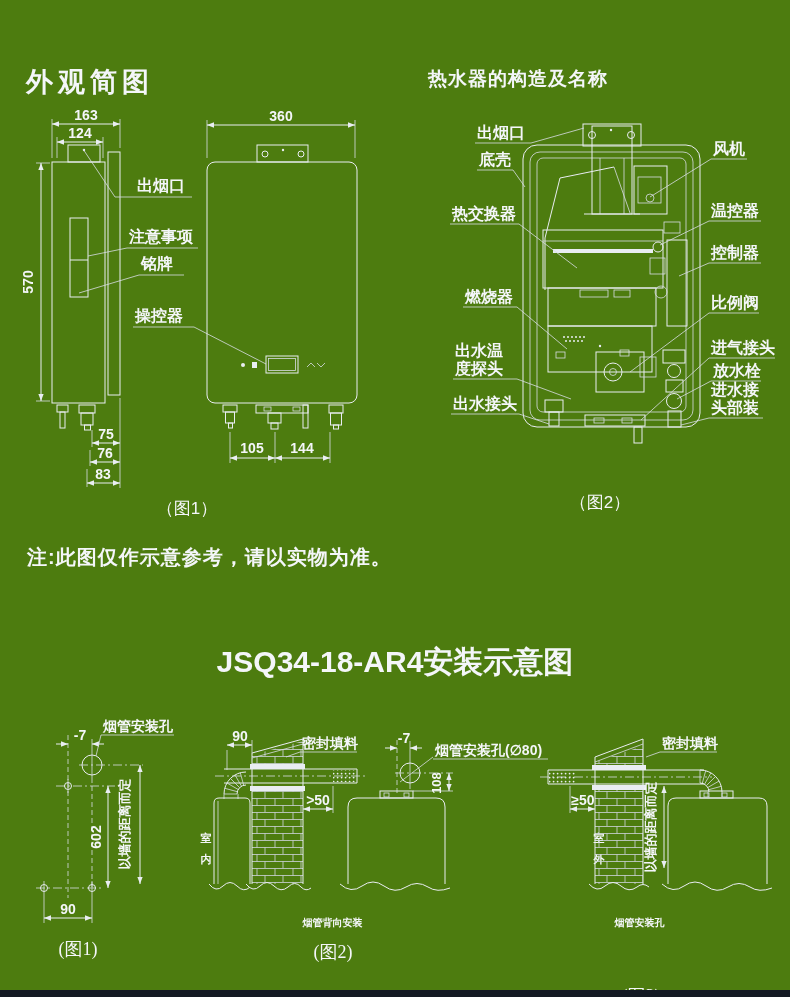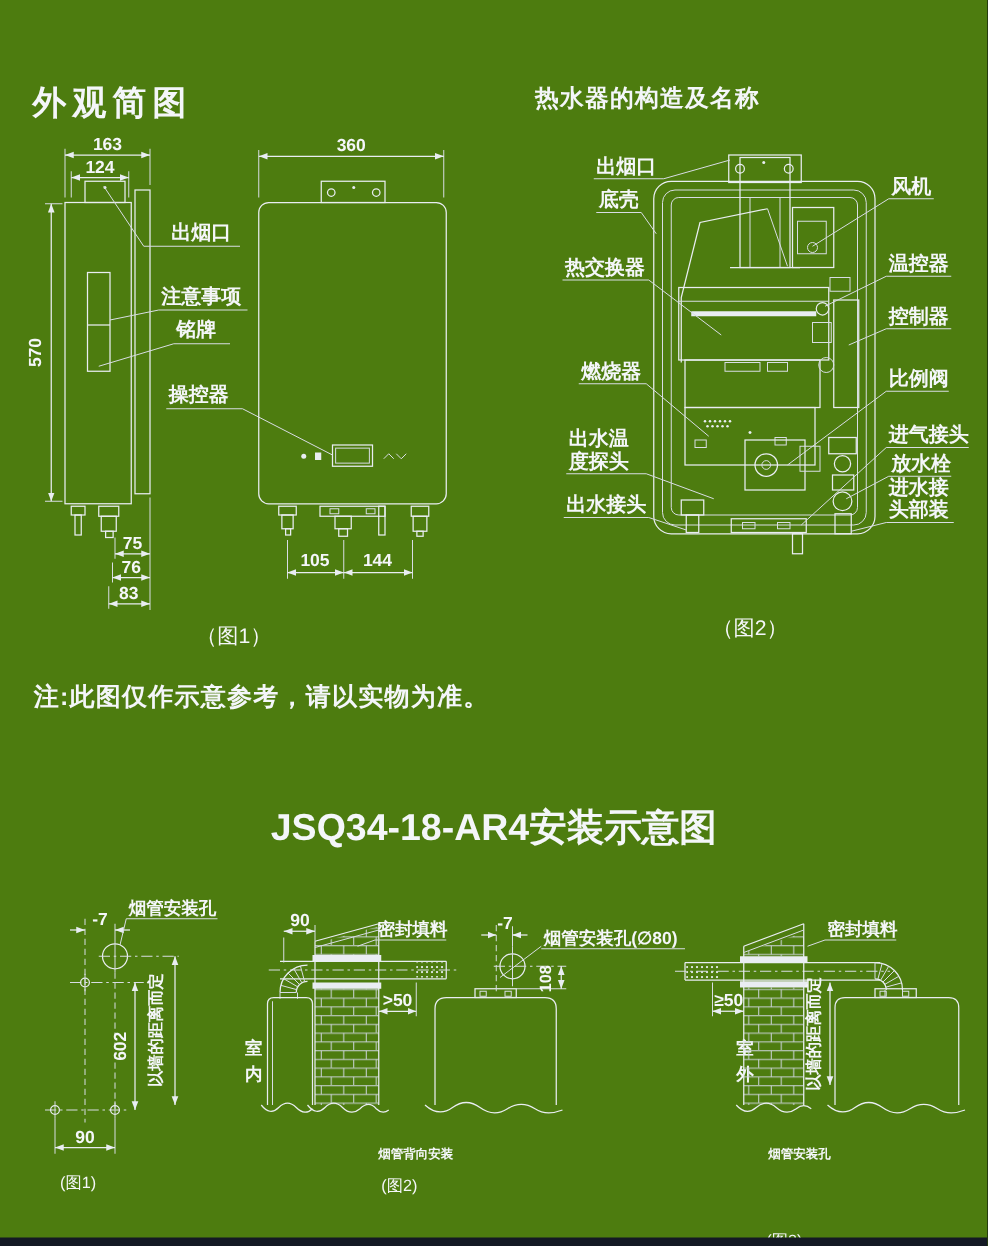--- a/index.html
+++ b/index.html
@@ -15,23 +15,23 @@
   .lbl{font-size:16px;font-weight:700;}
   .lbl2{font-size:14px;font-weight:700;}
   .dim{font-size:14px;font-weight:600;}
   .dims{font-size:13px;font-weight:600;}
   .ovl{position:absolute;}
   .t1{font-size:27px;font-weight:700;letter-spacing:5px;}
   .t2{font-size:19px;font-weight:700;letter-spacing:1px;}
   .t3{font-size:30px;font-weight:700;text-align:center;}
   .note{font-size:20px;font-weight:700;letter-spacing:1px;}
   .cap{font-size:17px;text-align:center;}
-  .scap{font-size:13px;text-align:left;}
+  .scap{font-size:18px;text-align:center;font-family:Liberation Serif, serif;}
   .fname{font-size:10px;font-weight:700;text-align:center;}
-  .vtxt{width:20px;font-size:14px;font-weight:700;line-height:21px;text-align:left;word-break:break-all;}
+  .vtxt{width:20px;font-size:11px;font-weight:700;line-height:21px;text-align:center;word-break:break-all;}
   .strip{position:absolute;left:0;top:990px;width:790px;height:7px;background:#141924;}
 </style>
 </head>
 <body>
 
 <div id="page">
 
   <div class="ovl t1" style="left:26px;top:64px;">外观简图</div>
   <div class="ovl t2" style="left:428px;top:66px;">热水器的构造及名称</div>
   <div class="ovl cap" style="left:145px;top:497px;width:84px;">（图1）</div>

